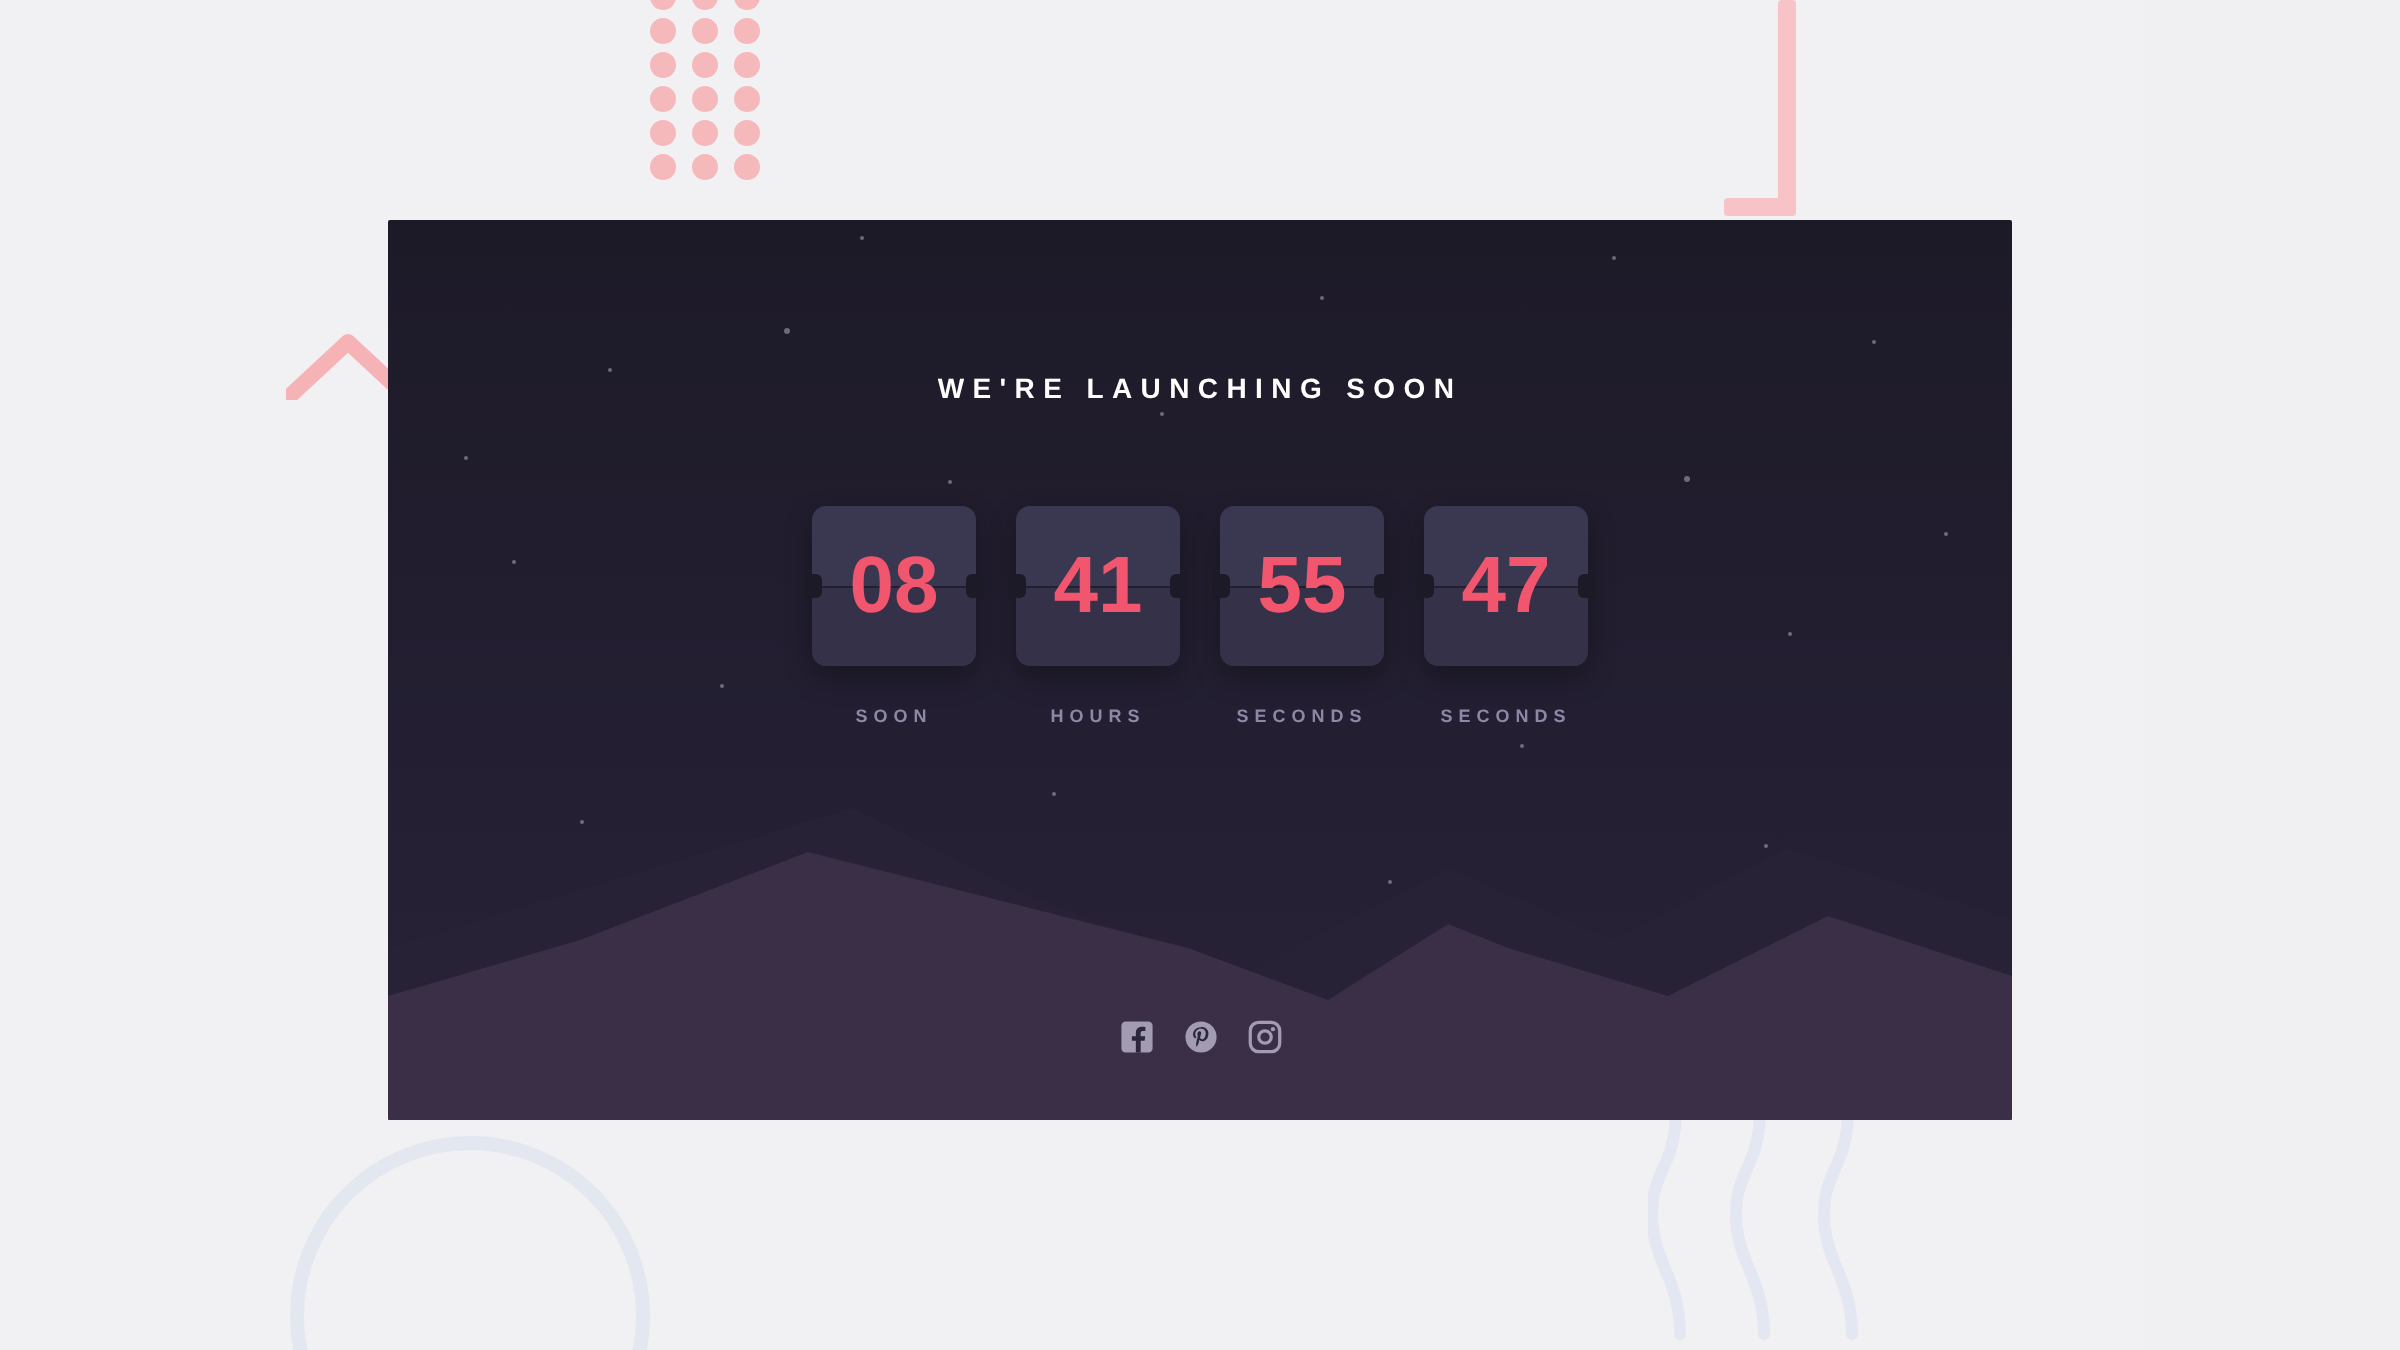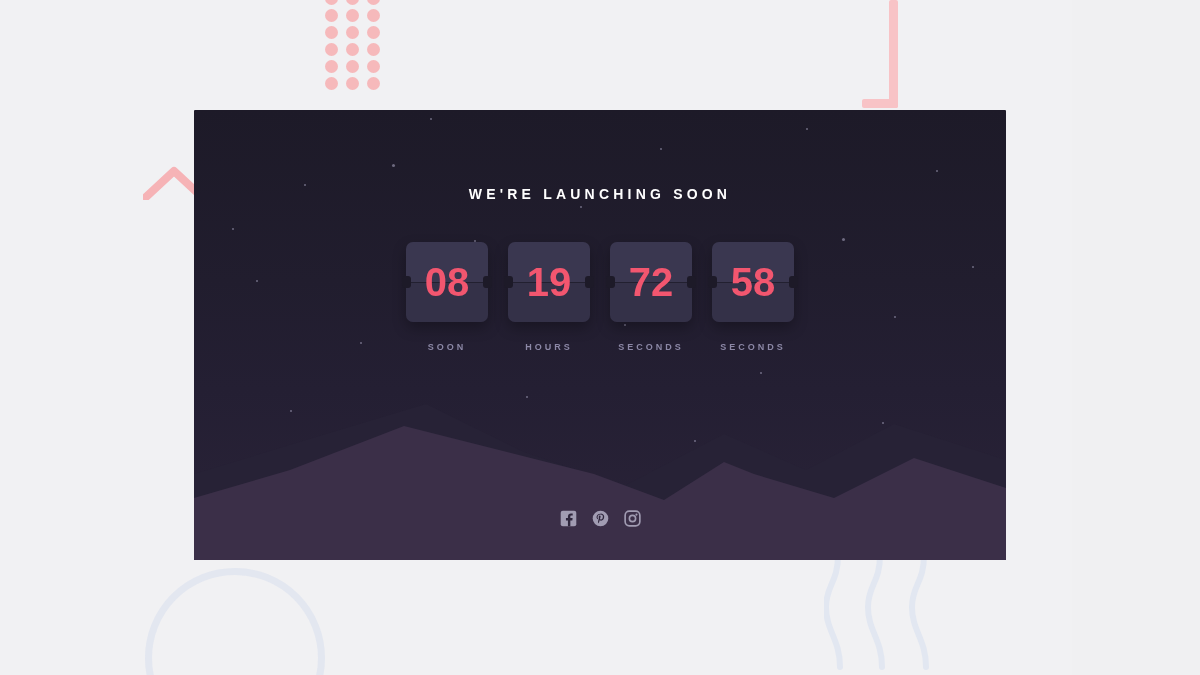--- a/index.html
+++ b/index.html
@@ -39,21 +39,21 @@
     background:linear-gradient(180deg,#1d1a28 0%,#211d2e 38%,#241f33 62%,#2a2338 100%);
   }
   #starfield { position:absolute; inset:0; }
   #starfield i { position:absolute; background:#cfc9e6; border-radius:50%; opacity:.45; }
 
   #headline {
     position:absolute; left:0; right:0; top:76px; text-align:center;
     color:#ffffff; font-size:14px; font-weight:bold; letter-spacing:4.2px;
   }
 
-  #countdown { position:absolute; left:0; right:0; top:132px;
+  #countdown { position:absolute; left:0; right:0; top:143px;
                display:flex; justify-content:center; align-items:flex-start; gap:20px; }
   .unit { width:82px; position:relative; }
   .flip-card {
     position:relative; width:82px; height:80px; border-radius:7px;
     background:linear-gradient(180deg,#3a3750 0%,#3a3750 50%,#343148 50%,#343148 100%);
     box-shadow:0 6px 14px rgba(0,0,0,.28);
     display:flex; align-items:center; justify-content:center;
   }
   .flip-card::after{ content:""; position:absolute; left:0; right:0; top:50%;
     height:1px; background:rgba(20,18,30,.55); }
@@ -152,39 +152,39 @@
           <span class="hinge right"></span>
           <span class="flip-digits">08</span>
         </div>
         <div class="unit-label">SOON</div>
       </div>
 
       <div class="unit">
         <div class="flip-card">
           <span class="hinge left"></span>
           <span class="hinge right"></span>
-          <span class="flip-digits">19</span>
+          <span class="flip-digits">41</span>
         </div>
         <div class="unit-label">HOURS</div>
       </div>
 
       <div class="unit">
         <div class="flip-card">
           <span class="hinge left"></span>
           <span class="hinge right"></span>
-          <span class="flip-digits">72</span>
+          <span class="flip-digits">55</span>
         </div>
         <div class="unit-label">SECONDS</div>
       </div>
 
       <div class="unit">
         <div class="flip-card">
           <span class="hinge left"></span>
           <span class="hinge right"></span>
-          <span class="flip-digits">58</span>
+          <span class="flip-digits">47</span>
         </div>
         <div class="unit-label">SECONDS</div>
       </div>
 
     </div>
 
     <svg id="mountains" viewBox="0 0 812 160" preserveAspectRatio="none">
       <polygon points="0,74 112,40 232,4 330,52 430,86 530,34 612,70 700,24 812,60 812,160 0,160" fill="#272236"></polygon>
       <polygon points="0,98 96,70 210,26 400,74 470,100 530,62 560,74 640,98 720,58 812,88 812,160 0,160" fill="#3b2f48"></polygon>
     </svg>

